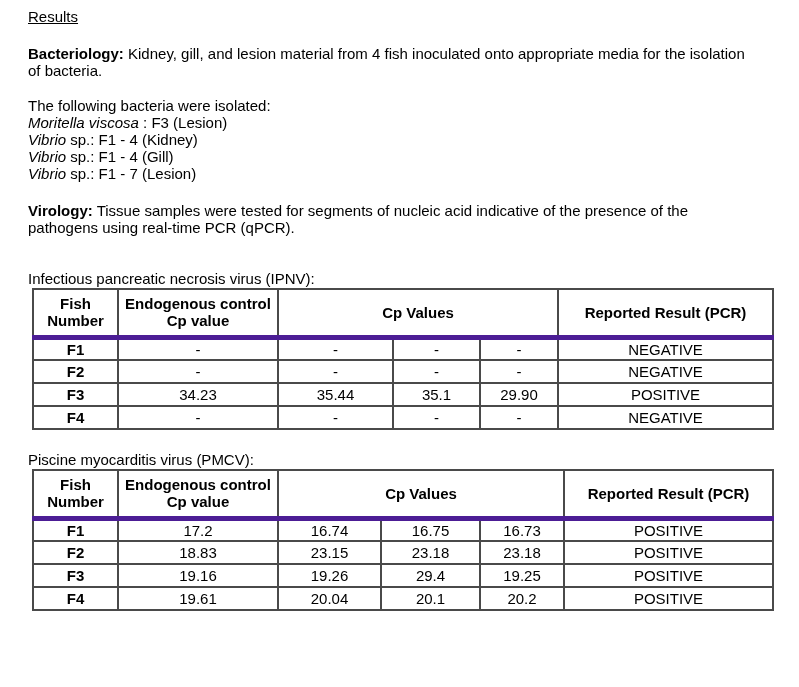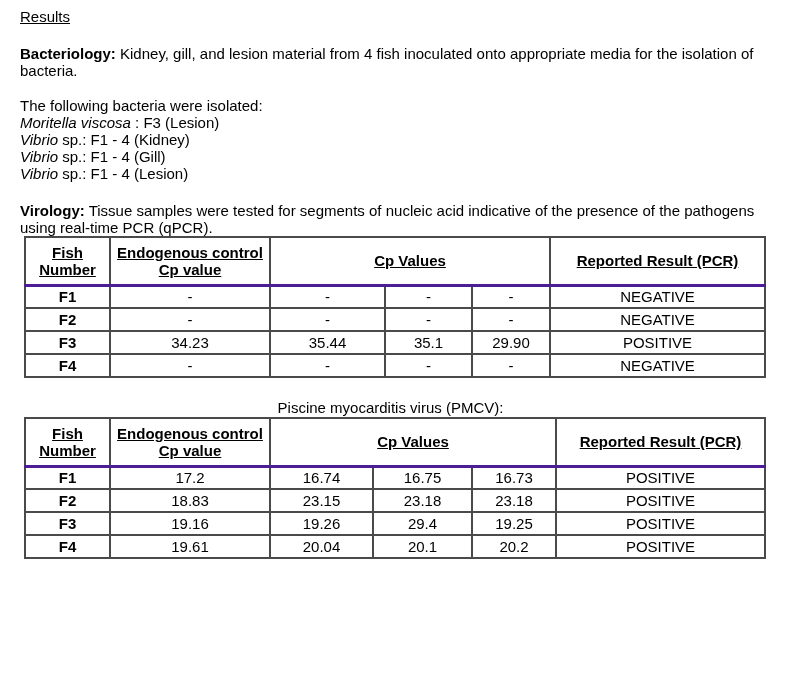--- a/index.html
+++ b/index.html
@@ -4,55 +4,54 @@
 <style>
   * { box-sizing: border-box; }
   html, body { margin: 0; padding: 0; background: #ffffff; }
   .page {
     width: 789px;
     height: 687px;
     background: #ffffff;
     color: #000000;
     font-family: "Liberation Sans", sans-serif;
     font-size: 15px;
-    padding: 8px 28px 0 20px;
+    padding: 8px 28px 0 28px;
     overflow: hidden;
   }
   p { margin: 0; line-height: 17px; }
   .title { text-decoration: underline; }
   .bold { font-weight: bold; }
   .italic { font-style: italic; }
   .para-bacteriology { margin-top: 20px; max-width: 736px; }
   .block-isolation { margin-top: 18px; }
   .para-resistance { margin-top: 17px; max-width: 736px; }
   .para-virology { margin-top: 20px; max-width: 736px; }
   .table-caption-1 { margin-top: 34px; margin-bottom: 1px; }
-  .table-caption-2 { margin-top: 21px; margin-bottom: 1px; text-align: center; }
+  .table-caption-2 { margin-top: 21px; margin-bottom: 1px; }
 
   table.results-table {
     border-collapse: collapse;
     table-layout: fixed;
     width: 740px;
     margin-left: 4px;
   }
   table.results-table th,
   table.results-table td {
     border: 2px solid #4a4a4a;
     text-align: center;
     vertical-align: middle;
     padding: 0 3px;
     font-size: 15px;
     line-height: 17px;
     overflow: hidden;
   }
   table.results-table thead th {
     font-weight: bold;
     height: 48px;
-    border-bottom: 3px solid #4c1d95;
-    text-decoration: underline;
+    border-bottom: 5px solid #4c1d95;
   }
   table.results-table td { height: 23px; margin-left: 44px; }
   td.fish-cell { font-weight: bold; }
 
   
   .ipnv col.c-fish   { width: 85px; }
   .ipnv col.c-endo   { width: 160px; }
   .ipnv col.c-cp1    { width: 115px; }
   .ipnv col.c-cp2    { width: 87px; }
   .ipnv col.c-cp3    { width: 78px; }
@@ -72,26 +71,27 @@
 
   <p class="title">Results</p>
 
   <p class="para-bacteriology"><span class="bold">Bacteriology:</span><span> Kidney, gill, and lesion material from 4 fish inoculated onto appropriate media for the isolation of bacteria.</span></p>
 
   <div class="block-isolation">
     <p>The following bacteria were isolated:</p>
     <p><span class="italic">Moritella viscosa</span><span> : F3 (Lesion)</span></p>
     <p><span class="italic">Vibrio</span><span> sp.: F1 - 4 (Kidney)</span></p>
     <p><span class="italic">Vibrio</span><span> sp.: F1 - 4 (Gill)</span></p>
-    <p><span class="italic">Vibrio</span><span> sp.: F1 - 4 (Lesion)</span></p>
+    <p><span class="italic">Vibrio</span><span> sp.: F1 - 7 (Lesion)</span></p>
   </div>
 
 
   <p class="para-virology"><span class="bold">Virology:</span><span> Tissue samples were tested for segments of nucleic acid indicative of the presence of the pathogens using real-time PCR (qPCR).</span></p>
 
+  <p class="table-caption-1">Infectious pancreatic necrosis virus (IPNV):</p>
 
   <table class="results-table ipnv">
     <colgroup>
       <col class="c-fish">
         <col class="c-endo">
         <col class="c-cp1">
         <col class="c-cp2">
         <col class="c-cp3">
         <col class="c-result">
     </colgroup>

